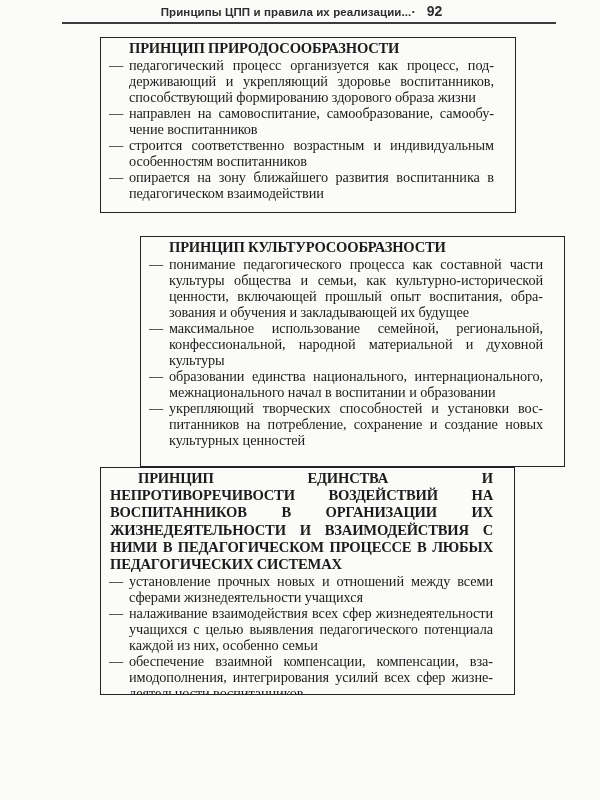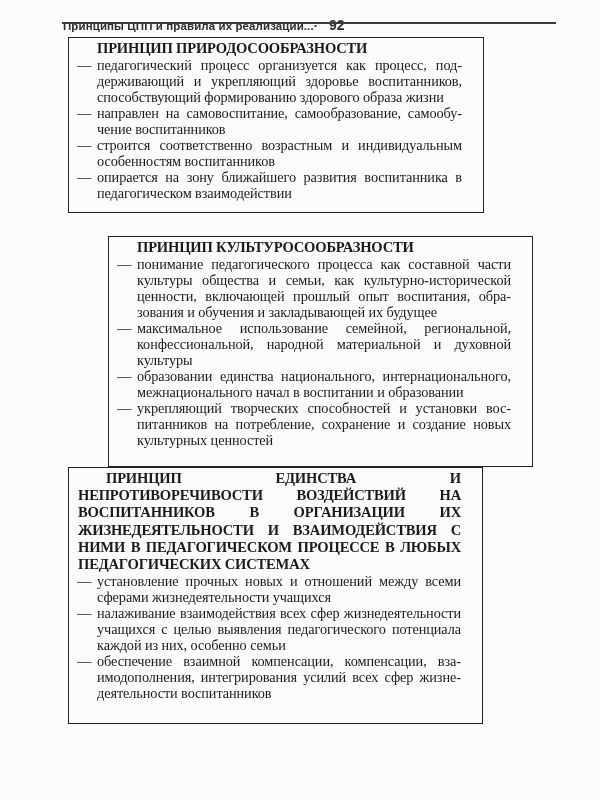--- a/index.html
+++ b/index.html
@@ -14,24 +14,24 @@
     background: var(--background, #fbfbf9);
     font-family: "Liberation Serif", serif;
     color: var(--text, #1b1b1b);
     overflow: hidden;
   }
 
   
   .running-head {
     position: absolute;
     left: 63px;
-    top: 17px;
+    top: 3px;
     width: 477px;
     display: flex;
-    justify-content: flex-start;
+    justify-content: center;
     align-items: baseline;
     font-family: "Liberation Sans", sans-serif;
     font-weight: bold;
     color: #2d2d2d;
   }
   .rh-title { font-size: 11.5px; letter-spacing: 0.1px; }
   .rh-page  { display: flex; align-items: baseline; gap: 11px; }
   .rh-dot   { font-size: 13px; line-height: 1; }
   .rh-num   { font-size: 14px; }
   .rule {
@@ -43,24 +43,25 @@
     background: #3c3c3c;
   }
 
   
   .box {
     position: absolute;
     box-sizing: border-box;
     border: 1.6px solid var(--border, #232323);
     padding: 2px 12px 2px 0;
     overflow: hidden;
+    margin-left: 32px;
   }
   .box1 { left: 68px;  top: 37px;  width: 416px; height: 176px; }
   .box2 { left: 108px; top: 236px; width: 425px; height: 231px; }
-  .box3 { left: 68px;  top: 467px; width: 415px; height: 257px; }
+  .box3 { left: 68px;  top: 467px; width: 415px; height: 228px; }
 
   .box-title {
     margin: 0;
     font-size: 14.6px;
     line-height: 17.2px;
     font-weight: bold;
     letter-spacing: -0.2px;
   }
   .title-inline { margin-left: 28px; margin-right: 8px; }
   .title-block  { margin: 0 9px; text-indent: 28px; text-align: justify; }

